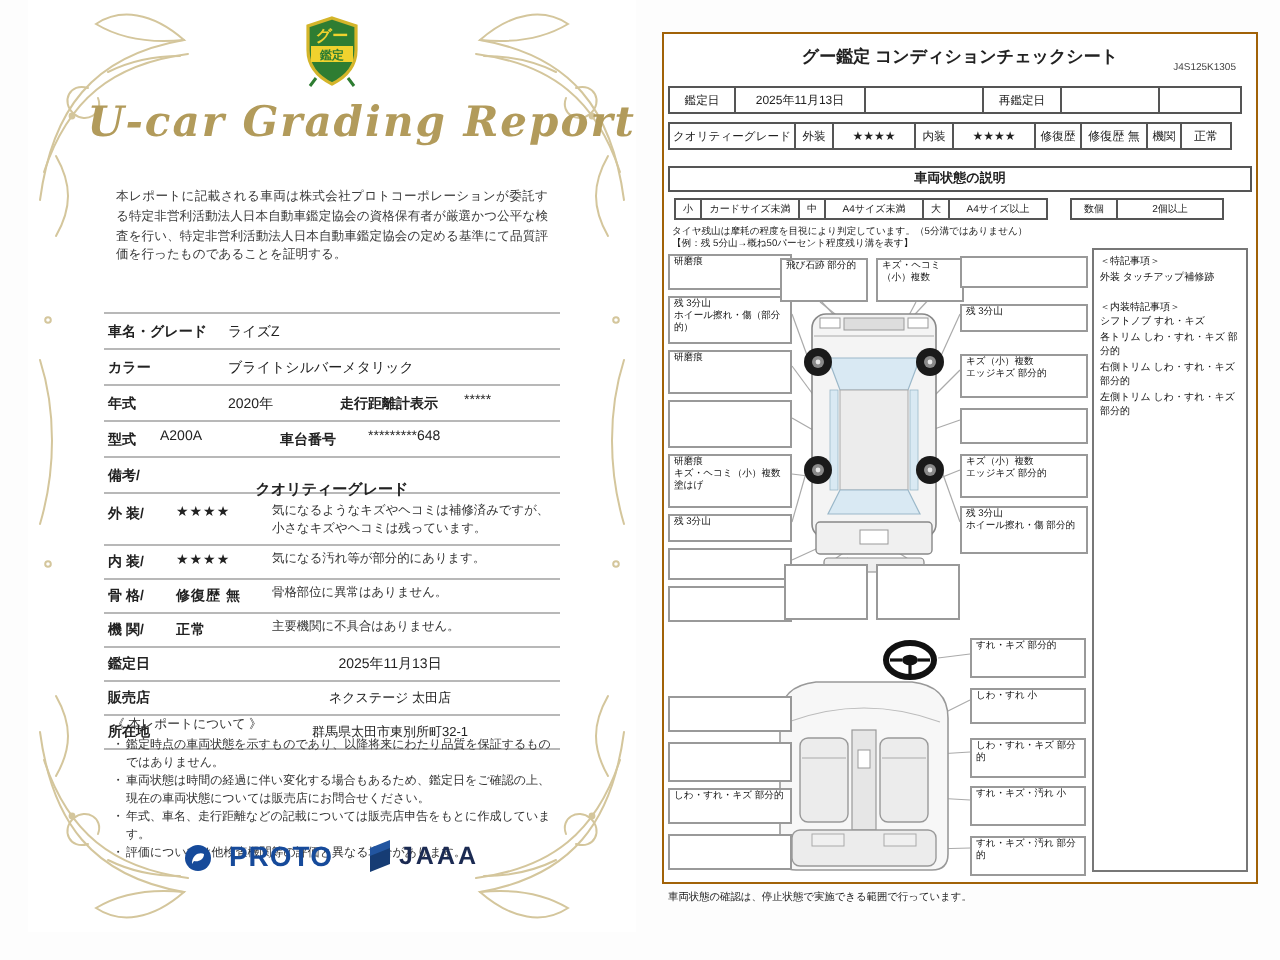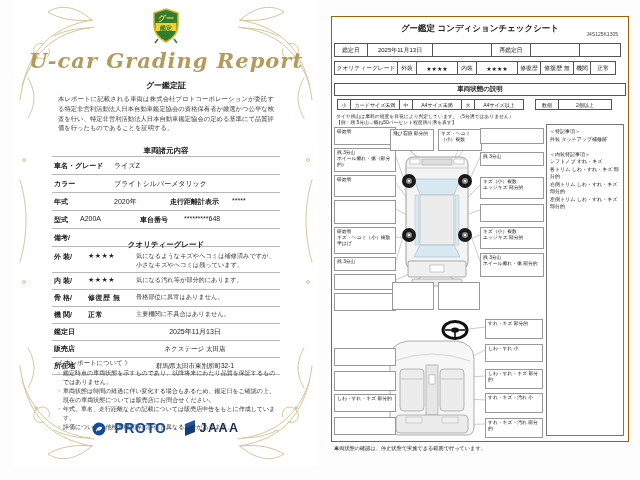--- a/index.html
+++ b/index.html
@@ -5,21 +5,21 @@
   html,body{margin:0;padding:0}
   body{width:640px;height:480px;position:relative;overflow:hidden;background:#fdfdfd;
        font-family:"Liberation Sans","DejaVu Sans",sans-serif;color:#222;}
   .page{position:absolute;background:#fff}
   #report{left:14px;top:0;width:304px;height:466px}
   #sheet{left:331px;top:16px;width:296px;height:424px;border:1px solid #a16207;box-sizing:content-box}
   .abs{position:absolute}
   
   #flourish{position:absolute;left:0;top:0;width:304px;height:466px;z-index:0}
   #report .content{position:absolute;inset:0;z-index:1}
-  .r-title{position:absolute;left:0;right:0;top:48px;text-align:center;
+  .r-title{position:absolute;left:0;right:0;top:48px;text-align:right;
            font-family:"DejaVu Serif","Liberation Serif",serif;font-style:italic;font-weight:bold;
            font-size:21px;color:#b29b5b;letter-spacing:1px}
   .r-sub{position:absolute;left:0;right:0;top:80px;text-align:center;font-size:8px;font-weight:bold;color:#222}
   .r-intro{position:absolute;left:44px;right:44px;top:94px;font-size:6.3px;line-height:1.55;text-align:justify;color:#3a3a3a}
   .sec-title{position:absolute;left:0;right:0;text-align:center;font-size:7.5px;font-weight:bold;color:#222}
   .tblk{position:absolute;left:38px;right:38px}
   .srow{display:flex;align-items:flex-start;border-bottom:1px solid #b8b8b8;padding:4px 2px 3px 2px;font-size:7px}
   .srow:first-child{border-top:1px solid #b8b8b8}
   .sl{font-weight:bold;color:#222}
   .sv{color:#222}
@@ -91,24 +91,22 @@
 
     <svg class="abs" style="left:139px;top:8px" width="26" height="36" viewBox="0 0 26 36">
       <path d="M13,1 L25,5 V17 C25,26 19,31 13,34 C7,31 1,26 1,17 V5 Z" fill="#2e7d32" stroke="#d4b52a" stroke-width="1.6"></path>
       <rect x="2.5" y="15" width="21" height="8" fill="#f0d22e"></rect>
       <text x="13" y="12.5" font-size="8" font-weight="bold" fill="#f0d22e" text-anchor="middle">グー</text>
       <text x="13" y="21.5" font-size="6" font-weight="bold" fill="#2e7d32" text-anchor="middle">鑑定</text>
       <path d="M5,31 l-3,4 M21,31 l3,4" stroke="#2e7d32" stroke-width="1.5"></path>
     </svg>
 
     <div class="r-title">U-car Grading Report</div>
-    <div class="r-sub">グー鑑定証</div>
     <div class="r-intro">本レポートに記載される車両は株式会社プロトコーポレーションが委託する特定非営利活動法人日本自動車鑑定協会の資格保有者が厳選かつ公平な検査を行い、特定非営利活動法人日本自動車鑑定協会の定める基準にて品質評価を行ったものであることを証明する。</div>
 
-    <div class="sec-title" style="top:146px">車両諸元内容</div>
 
     <div class="tblk" style="top:156px">
       <div class="srow">
         <span class="sl" style="width:60px">車名・グレード</span>
         <span class="sv">ライズZ</span>
       </div>
       <div class="srow">
         <span class="sl" style="width:60px">カラー</span>
         <span class="sv">ブライトシルバーメタリック</span>
       </div>

